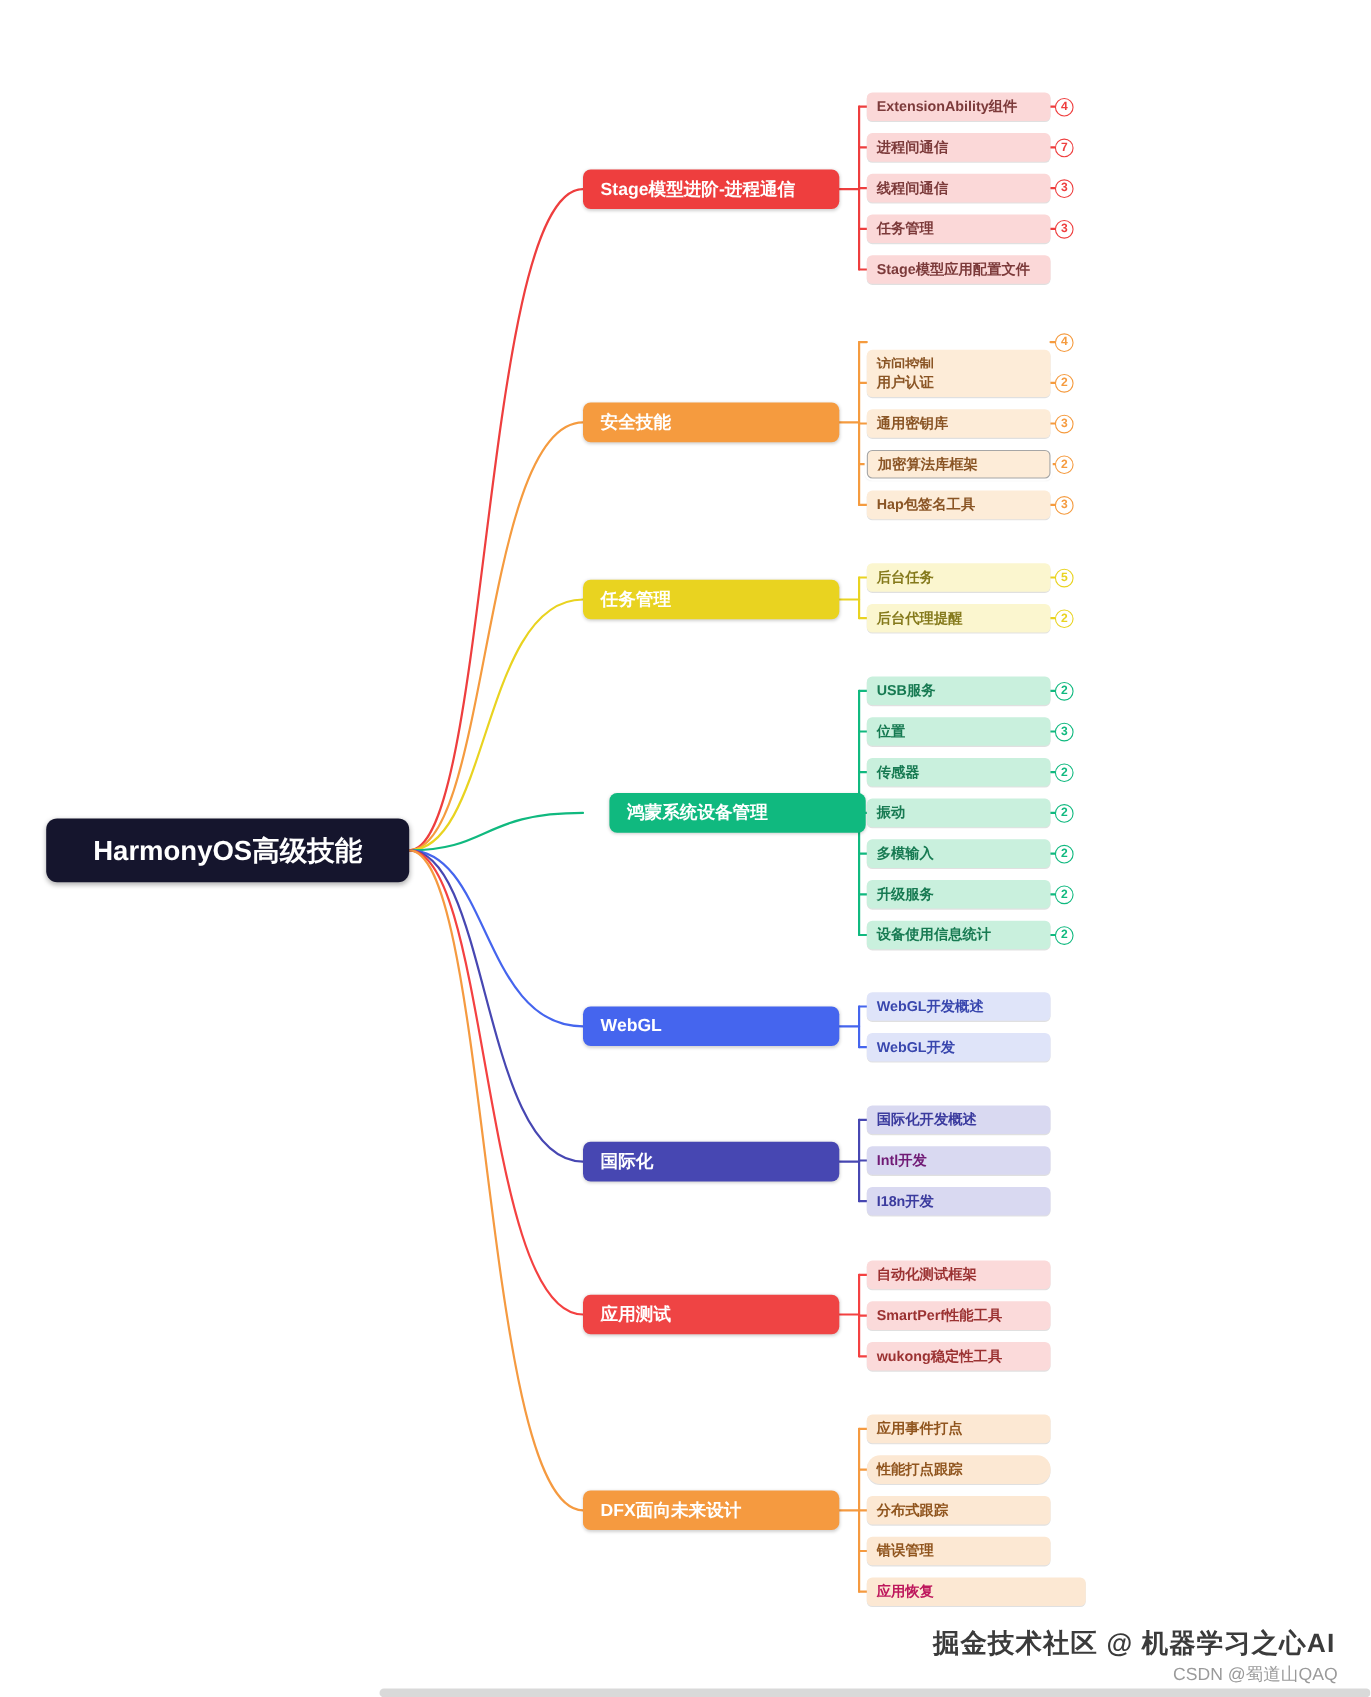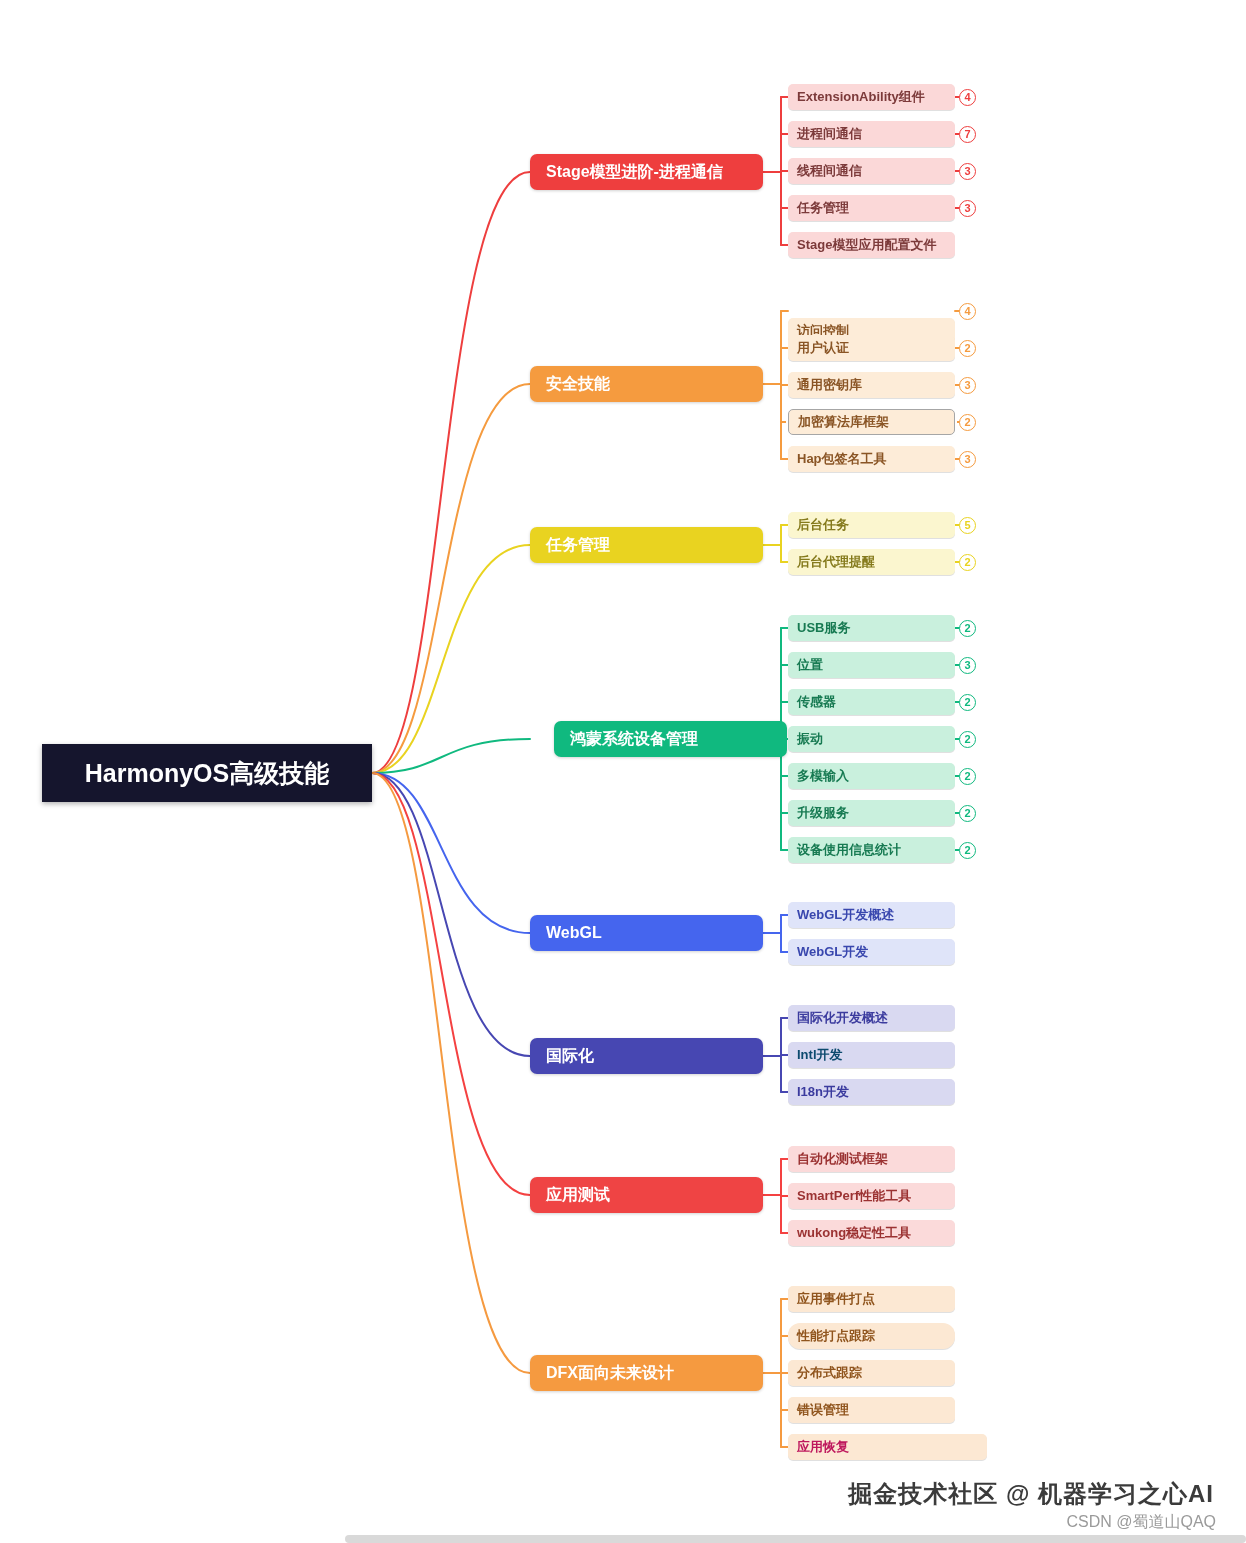--- a/index.html
+++ b/index.html
@@ -1,20 +1,20 @@
 <!DOCTYPE html>
 <html><head>
 <meta charset="utf-8">
 <style>
   html,body{margin:0;padding:0;background:#ffffff;}
   #canvas{position:relative;width:1246px;height:1543px;background:#ffffff;overflow:hidden;
           font-family:"Liberation Sans","DejaVu Sans",sans-serif;}
   #edges{position:absolute;left:0;top:0;width:1246px;height:1543px;pointer-events:none;}
   .node{position:absolute;box-sizing:border-box;display:flex;align-items:center;}
-  #root-node{left:42px;top:744px;width:330px;height:58px;background:#15152d;border-radius:0;
+  #root-node{left:42px;top:744px;width:330px;height:58px;background:#15152d;border-radius:10px;
              justify-content:center;color:#ffffff;font-size:25px;font-weight:bold;
              box-shadow:0 2px 5px rgba(0,0,0,.3);}
   .branch{height:36px;border-radius:7px;color:#ffffff;font-weight:bold;font-size:16px;
           padding:12px 16px;box-shadow:0 1px 3px rgba(0,0,0,.18);white-space:nowrap;}
   .child{height:26px;border-radius:5px;font-weight:bold;font-size:13px;padding:0 9px;
          box-shadow:0 1px 0 rgba(0,0,0,.12);white-space:nowrap;}
   .child.selected{border:1px solid #a6a6a6;box-shadow:0 0 0 2px #ffffff,0 1px 2px rgba(0,0,0,.2);}
   .badge{position:absolute;width:17px;height:17px;border-radius:50%;background:#ffffff;
          display:flex;align-items:center;justify-content:center;font-size:11px;font-weight:bold;
          box-sizing:border-box;}
@@ -147,21 +147,21 @@
       <div class="badge" style="left: 959px; top: 767.5px; border: 1.5px solid rgb(16, 185, 127); color: rgb(16, 185, 127);">2</div>
       <div class="node child" style="left: 788px; top: 800px; width: 167px; background: rgb(201, 240, 221); color: rgb(23, 122, 82);">升级服务</div>
       <div class="badge" style="left: 959px; top: 804.5px; border: 1.5px solid rgb(16, 185, 127); color: rgb(16, 185, 127);">2</div>
       <div class="node child" style="left: 788px; top: 837px; width: 167px; background: rgb(201, 240, 221); color: rgb(23, 122, 82);">设备使用信息统计</div>
       <div class="badge" style="left: 959px; top: 841.5px; border: 1.5px solid rgb(16, 185, 127); color: rgb(16, 185, 127);">2</div>
       <div class="node branch" style="left: 530px; top: 915px; width: 233px; background: rgb(69, 101, 238);">WebGL</div>
       <div class="node child" style="left: 788px; top: 902px; width: 167px; background: rgb(223, 228, 249); color: rgb(57, 71, 174);">WebGL开发概述</div>
       <div class="node child" style="left: 788px; top: 939px; width: 167px; background: rgb(223, 228, 249); color: rgb(57, 71, 174);">WebGL开发</div>
       <div class="node branch" style="left: 530px; top: 1038px; width: 233px; background: rgb(71, 71, 178);">国际化</div>
       <div class="node child" style="left: 788px; top: 1005px; width: 167px; background: rgb(217, 217, 241); color: rgb(59, 59, 158);">国际化开发概述</div>
-      <div class="node child" style="left: 788px; top: 1042px; width: 167px; background: rgb(217, 217, 241); color: #0c4a6e;">Intl开发</div>
+      <div class="node child" style="left: 788px; top: 1042px; width: 167px; background: rgb(217, 217, 241); color: #701a75;">Intl开发</div>
       <div class="node child" style="left: 788px; top: 1079px; width: 167px; background: rgb(217, 217, 241); color: rgb(59, 59, 158);">I18n开发</div>
       <div class="node branch" style="left: 530px; top: 1177px; width: 233px; background: #ef4444;">应用测试</div>
       <div class="node child" style="left: 788px; top: 1146px; width: 167px; background: rgb(251, 218, 218); color: rgb(155, 50, 50);">自动化测试框架</div>
       <div class="node child" style="left: 788px; top: 1183px; width: 167px; background: rgb(251, 218, 218); color: rgb(155, 50, 50);">SmartPerf性能工具</div>
       <div class="node child" style="left: 788px; top: 1220px; width: 167px; background: rgb(251, 218, 218); color: rgb(155, 50, 50);">wukong稳定性工具</div>
       <div class="node branch" style="left: 530px; top: 1355px; width: 233px; background: rgb(245, 154, 64);">DFX面向未来设计</div>
       <div class="node child" style="left: 788px; top: 1286px; width: 167px; background: rgb(252, 232, 211); color: rgb(144, 85, 30);">应用事件打点</div>
       <div class="node child" style="left: 788px; top: 1323px; width: 167px; background: rgb(252, 232, 211); color: rgb(144, 85, 30); border-radius: 12px;">性能打点跟踪</div>
       <div class="node child" style="left: 788px; top: 1360px; width: 167px; background: rgb(252, 232, 211); color: rgb(144, 85, 30);">分布式跟踪</div>
       <div class="node child" style="left: 788px; top: 1397px; width: 167px; background: rgb(252, 232, 211); color: rgb(144, 85, 30);">错误管理</div>

